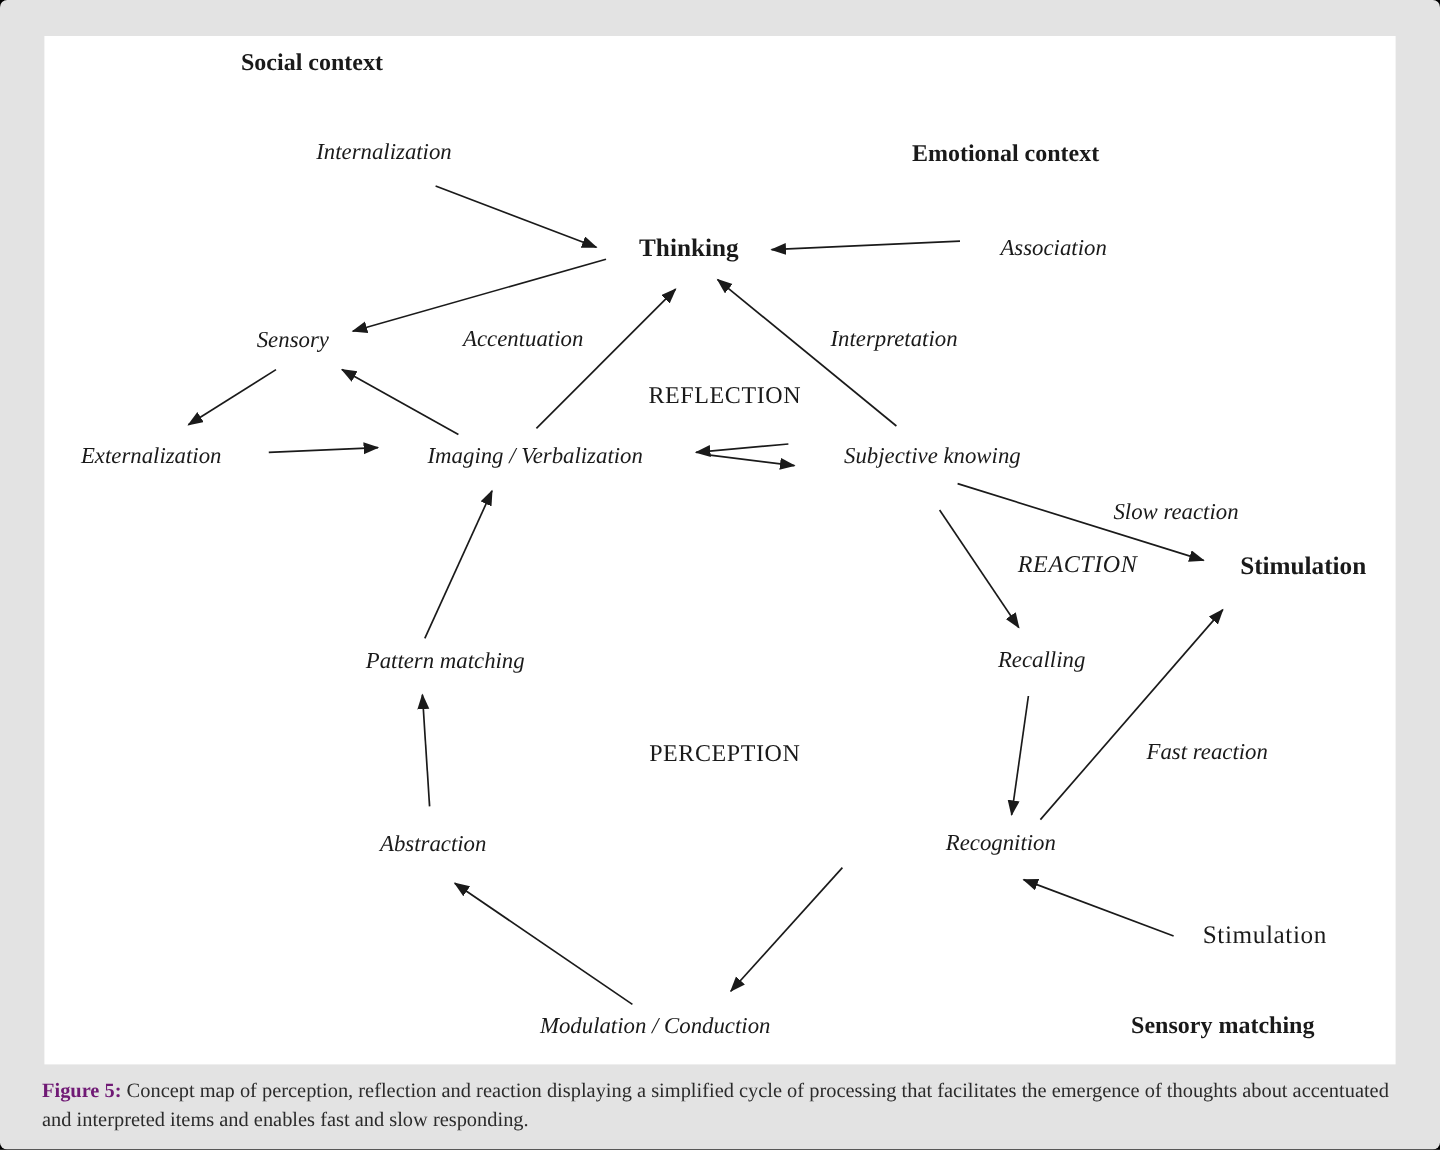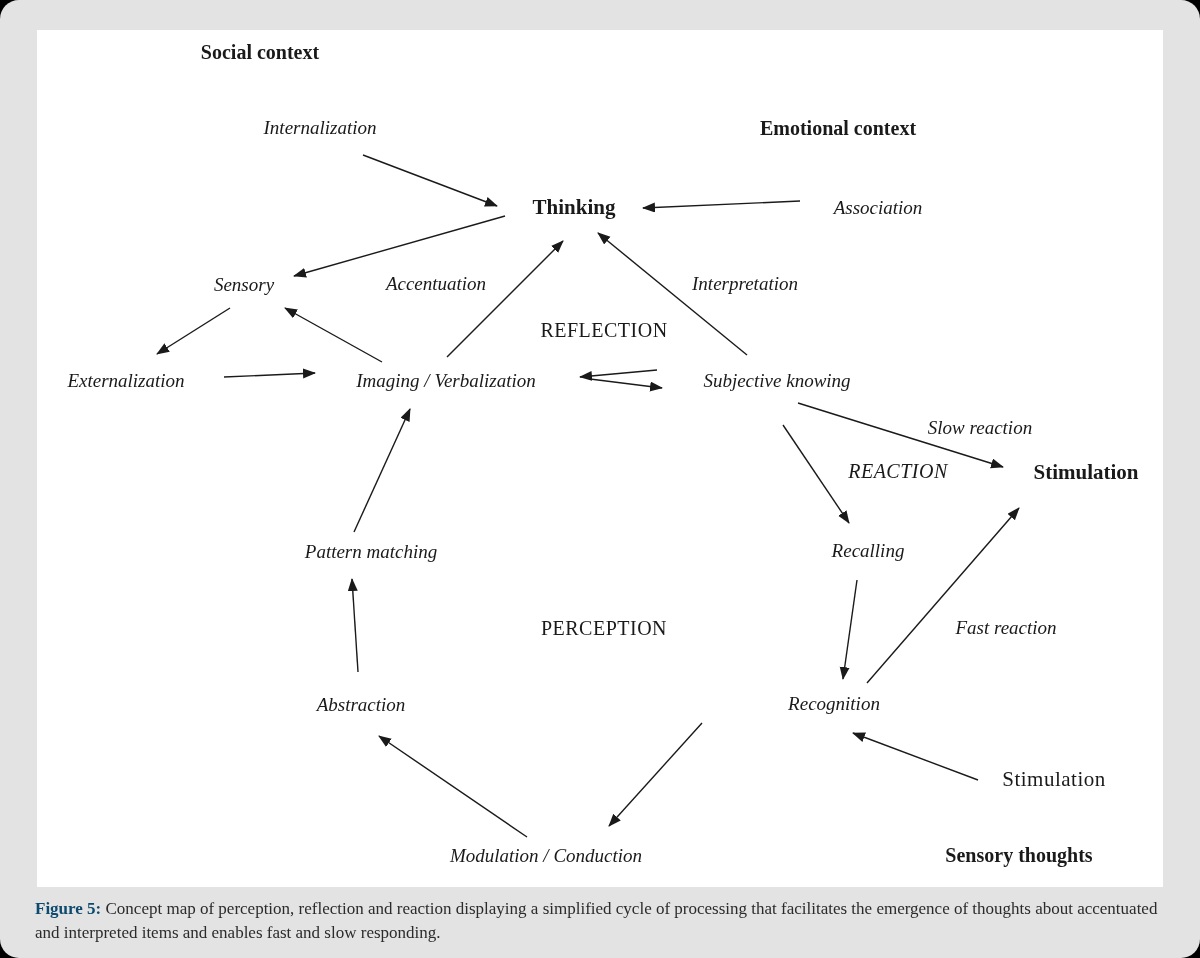--- a/index.html
+++ b/index.html
@@ -1,21 +1,21 @@
 <!DOCTYPE html>
 <html><head>
 <meta charset="utf-8">
 <style>
   html, body { margin: 0; padding: 0; background: #000; }
   .frame {
     position: relative;
     width: 1200px;
     height: 958px;
     background: #e3e3e3;
-    border-radius: 19px;
+    border-radius: 6px;
     overflow: hidden;
     font-family: "Liberation Serif", serif;
     color: #1a1a1a;
   }
   .panel {
     position: absolute;
     left: 37px;
     top: 30px;
     width: 1126px;
     height: 857px;
@@ -41,21 +41,21 @@
   .caps { font-size: 20px; letter-spacing: 0.5px; }
   .caption {
     position: absolute;
     left: 35px;
     top: 897px;
     width: 1132px;
     font-size: 17px;
     line-height: 1.4;
     color: #2b2b2b;
   }
-  .caption b { color: #0c4a6e; text-align: center; }
+  .caption b { color: #701a75; text-align: center; }
 </style>
 </head>
 <body>
 
 <div class="frame">
   <div class="panel"></div>
 
   <svg class="arrows" viewBox="0 0 1200 958">
     <defs>
       <marker id="ah" markerUnits="userSpaceOnUse" markerWidth="14" markerHeight="11" refX="12" refY="5" orient="auto">
@@ -111,16 +111,16 @@
 
   <div class="lbl caps" style="left:604px; top:628px;">PERCEPTION</div>
   <div class="lbl it" style="left:1006px; top:627px;">Fast reaction</div>
 
   <div class="lbl it" style="left:361px; top:704px;">Abstraction</div>
   <div class="lbl it" style="left:834px; top:703px;">Recognition</div>
 
   <div class="lbl caps" style="left:1054px; top:779px; font-size:21px;">Stimulation</div>
 
   <div class="lbl it" style="left:546px; top:855px;">Modulation / Conduction</div>
-  <div class="lbl bold" style="left:1019px; top:855px;">Sensory thoughts</div>
+  <div class="lbl bold" style="left:1019px; top:855px;">Sensory matching</div>
 
   <div class="caption"><b>Figure 5:</b><span> Concept map of perception, reflection and reaction displaying a simplified cycle of processing that facilitates the emergence of thoughts about accentuated and interpreted items and enables fast and slow responding.</span></div>
 </div>
 
 </body></html>

